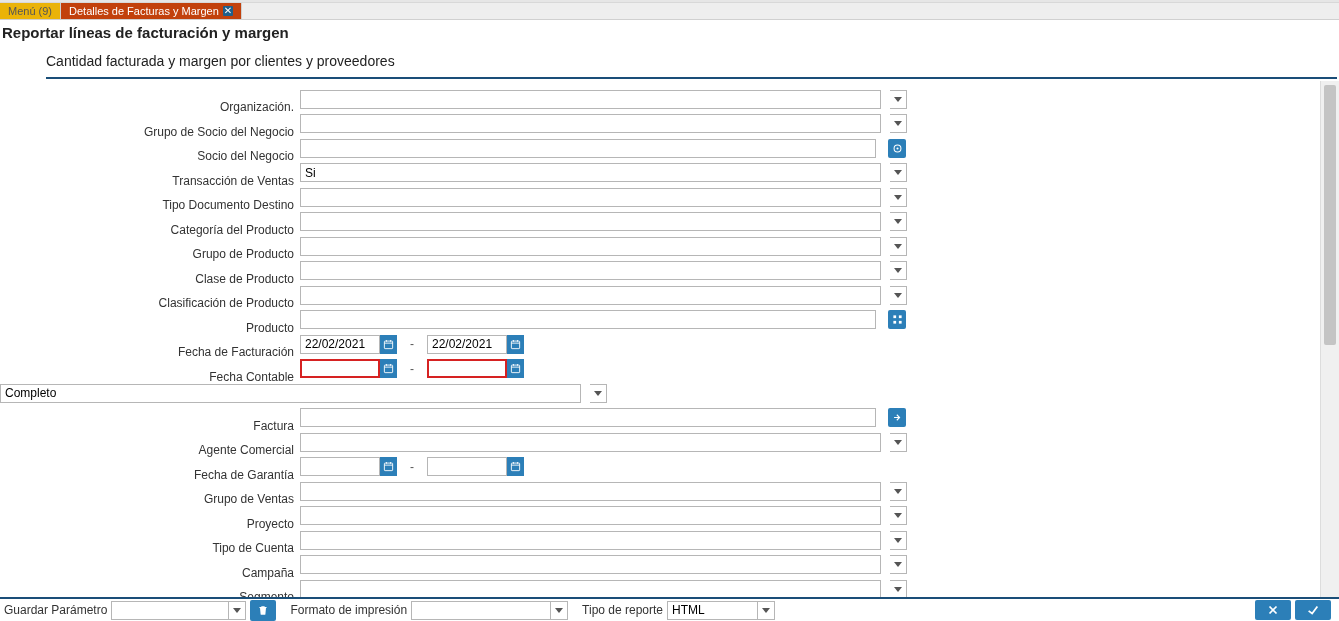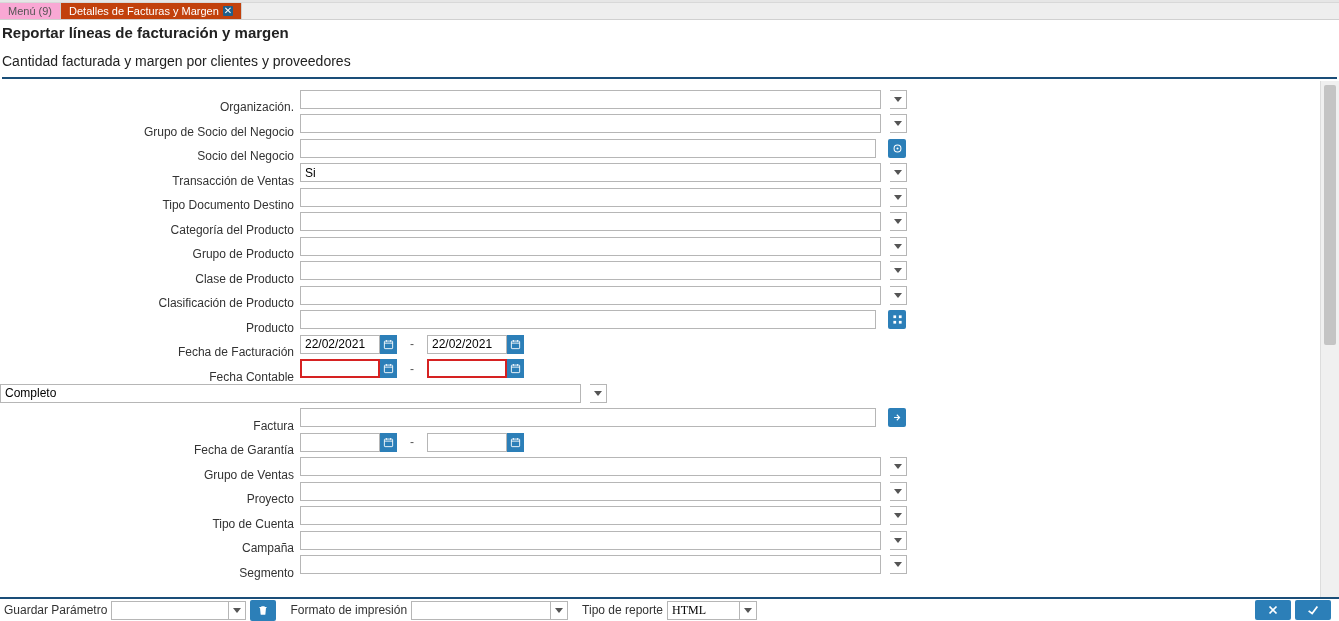--- a/index.html
+++ b/index.html
@@ -2,29 +2,29 @@
 <html><head>
 <meta charset="utf-8">
 <style>
   * { box-sizing: border-box; margin: 0; padding: 0; }
   html, body { width: 1339px; height: 621px; font-family: Arial, Helvetica, sans-serif; font-size: 12px; color: #333; overflow: hidden; background: #fff; }
   .topbar { height: 3px; background: #e6e6e6; border-bottom: 1px solid #d8d8d8; width: 100%; }
 
   
   .tabstrip { display: flex; align-items: stretch; background: #eee; border-bottom: 1px solid #d0d0d0; height: 17px; }
   .tab { display: flex; align-items: center; gap: 4px; padding: 0 8px; font-size: 11px; border-right: 1px solid #d0d0d0; cursor: pointer; }
-  .tab.inactive { background: #f9a8d4; color: #555; }
+  .tab.inactive { background: #eab308; color: #555; }
   .tab.active { background: #c2410c; color: #fff; font-weight: 500; }
   .tab .close { width: 10px; height: 10px; display: flex; align-items: center; justify-content: center; font-size: 10px; line-height: 10px; }
   .tab.active .close { background: #1f5f8b; color: #fff; border-radius: 1px; }
 
   
   .heading { padding: 4px 2px 2px 2px; }
   .heading h1 { font-size: 15px; font-weight: bold; color: #222; }
-  .heading .sub { padding-top: 12px; font-size: 14px; color: #222; padding-bottom: 8px; border-bottom: 2px solid #1a4e78; }
+  .heading .sub { padding-top: 12px; font-size: 14px; color: #222; padding-bottom: 8px; border-bottom: 2px solid #1a4e78; margin-left: 44px; }
 
   
   .form-wrap { position: relative; height: 516px; display: flex; }
   .form-scroll { width: 1320px; overflow-y: auto; padding-top: 6px; }
   .scrollbar { width: 19px; background: #f0f0f0; border-left: 1px solid #ddd; display: flex; flex-direction: column; align-items: center; }
   .scrollbar-thumb { width: 12px; height: 260px; background: #c4c4c4; border-radius: 2px; margin-top: 4px; }
 
   .form-row { display: flex; align-items: center; height: 24px; margin-bottom: 0.5px; }
   .lbl { width: 300px; text-align: right; padding-right: 6px; font-size: 12px; color: #333; white-space: nowrap; margin-top: 16px; }
   .ctl { display: flex; align-items: center; gap: 10px; }
@@ -285,20 +285,29 @@
             <input type="text" style="">
           </div>
         <div class="aux-btn">
           <svg viewBox="0 0 16 16">
               <path d="M3 8 L10 8 M7 4 L11 8 L7 12" stroke="#fff" stroke-width="1.6" fill="none"></path>
             </svg>
         </div>
       </div>
     </div>
 
+    <div class="form-row">
+      <div class="lbl">Agente Comercial</div>
+      <div class="ctl combo">
+        <input class="wfull" type="text" style="">
+        <div class="btn-dd offset">
+            <div class="caret-down"></div>
+          </div>
+      </div>
+    </div>
 
     <div class="form-row">
       <div class="lbl">Fecha de Garantía</div>
       <div class="ctl">
         <div class="date-box">
           <input type="text" value="" style="">
           <div class="date-btn">
               <svg viewBox="0 0 16 16">
                 <rect x="2" y="3" width="12" height="11" rx="1" fill="none" stroke="#fff" stroke-width="1.3"></rect>
                 <line x1="2" y1="6" x2="14" y2="6" stroke="#fff" stroke-width="1.3"></line>
@@ -397,21 +406,21 @@
   <div class="foot-combo">
     <input style="width: 140px;" type="text">
     <div class="foot-dd">
         <div class="caret-down"></div>
       </div>
   </div>
 
   <span class="sep"></span>
   <span>Tipo de reporte</span>
   <div class="foot-combo">
-    <input style="width: 73px; font-family: Liberation Serif, serif;" type="text" value="HTML">
+    <input style="width: 91px;" type="text" value="HTML">
     <div class="foot-dd">
         <div class="caret-down"></div>
       </div>
   </div>
 
   <div class="footer-right">
     <div class="action-btn">
       <svg viewBox="0 0 16 16">
           <line x1="4" y1="4" x2="12" y2="12"></line>
           <line x1="12" y1="4" x2="4" y2="12"></line>

